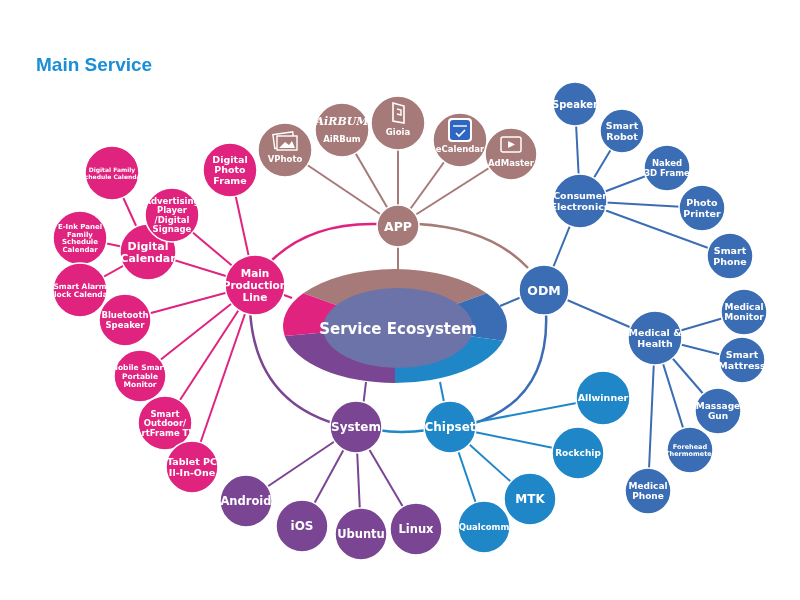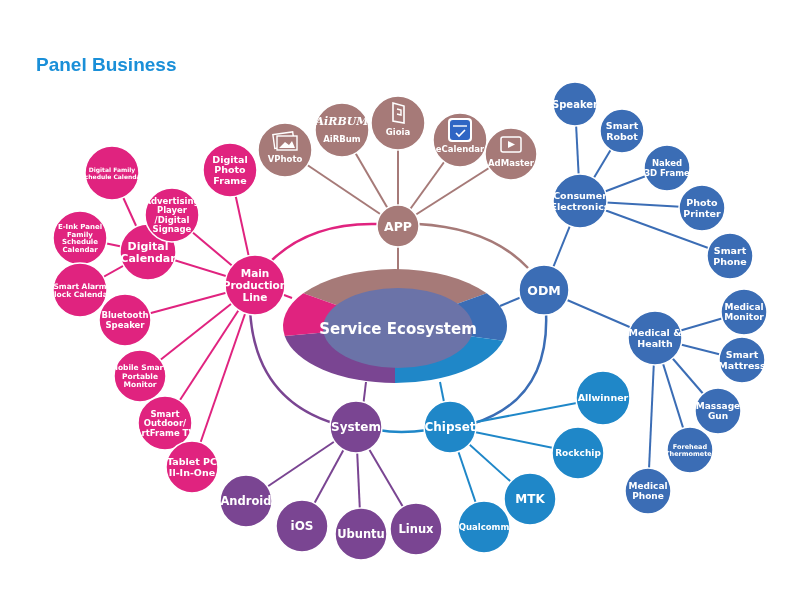--- a/index.html
+++ b/index.html
@@ -4,21 +4,21 @@
 <style>
   html, body { margin: 0; padding: 0; background: #ffffff; }
   body { width: 800px; height: 600px; overflow: hidden; position: relative; font-family: "DejaVu Sans", sans-serif; }
   #title { position: absolute; left: 36px; top: 54px; font-family: "Liberation Sans", sans-serif; font-weight: bold; font-size: 19px; color: #1a8fd8; }
   svg { position: absolute; left: 0; top: 0; }
   .lbl { font-family: "DejaVu Sans", sans-serif; font-weight: bold; fill: #ffffff; text-anchor: middle; }
 </style>
 </head>
 <body>
 
-<div id="title">Panel Business</div>
+<div id="title">Main Service</div>
 
 <svg id="diagram" width="800" height="600" viewBox="0 0 800 600">
   <g id="ring-layer">
       <path d="M 270 262 Q 310 222 378 224" fill="none" stroke="#e0237f" stroke-width="2.5"></path>
       <path d="M 418 224 Q 490 228 528 268" fill="none" stroke="#a67a78" stroke-width="2.5"></path>
       <path d="M 250 310 Q 255 400 336 424" fill="none" stroke="#7a4592" stroke-width="2.5"></path>
       <path d="M 378 430 Q 400 434 428 430" fill="none" stroke="#1f87c8" stroke-width="2.5"></path>
       <path d="M 546 312 Q 550 400 472 424" fill="none" stroke="#3b6db5" stroke-width="2.5"></path>
     </g>
   <g id="edge-layer">

